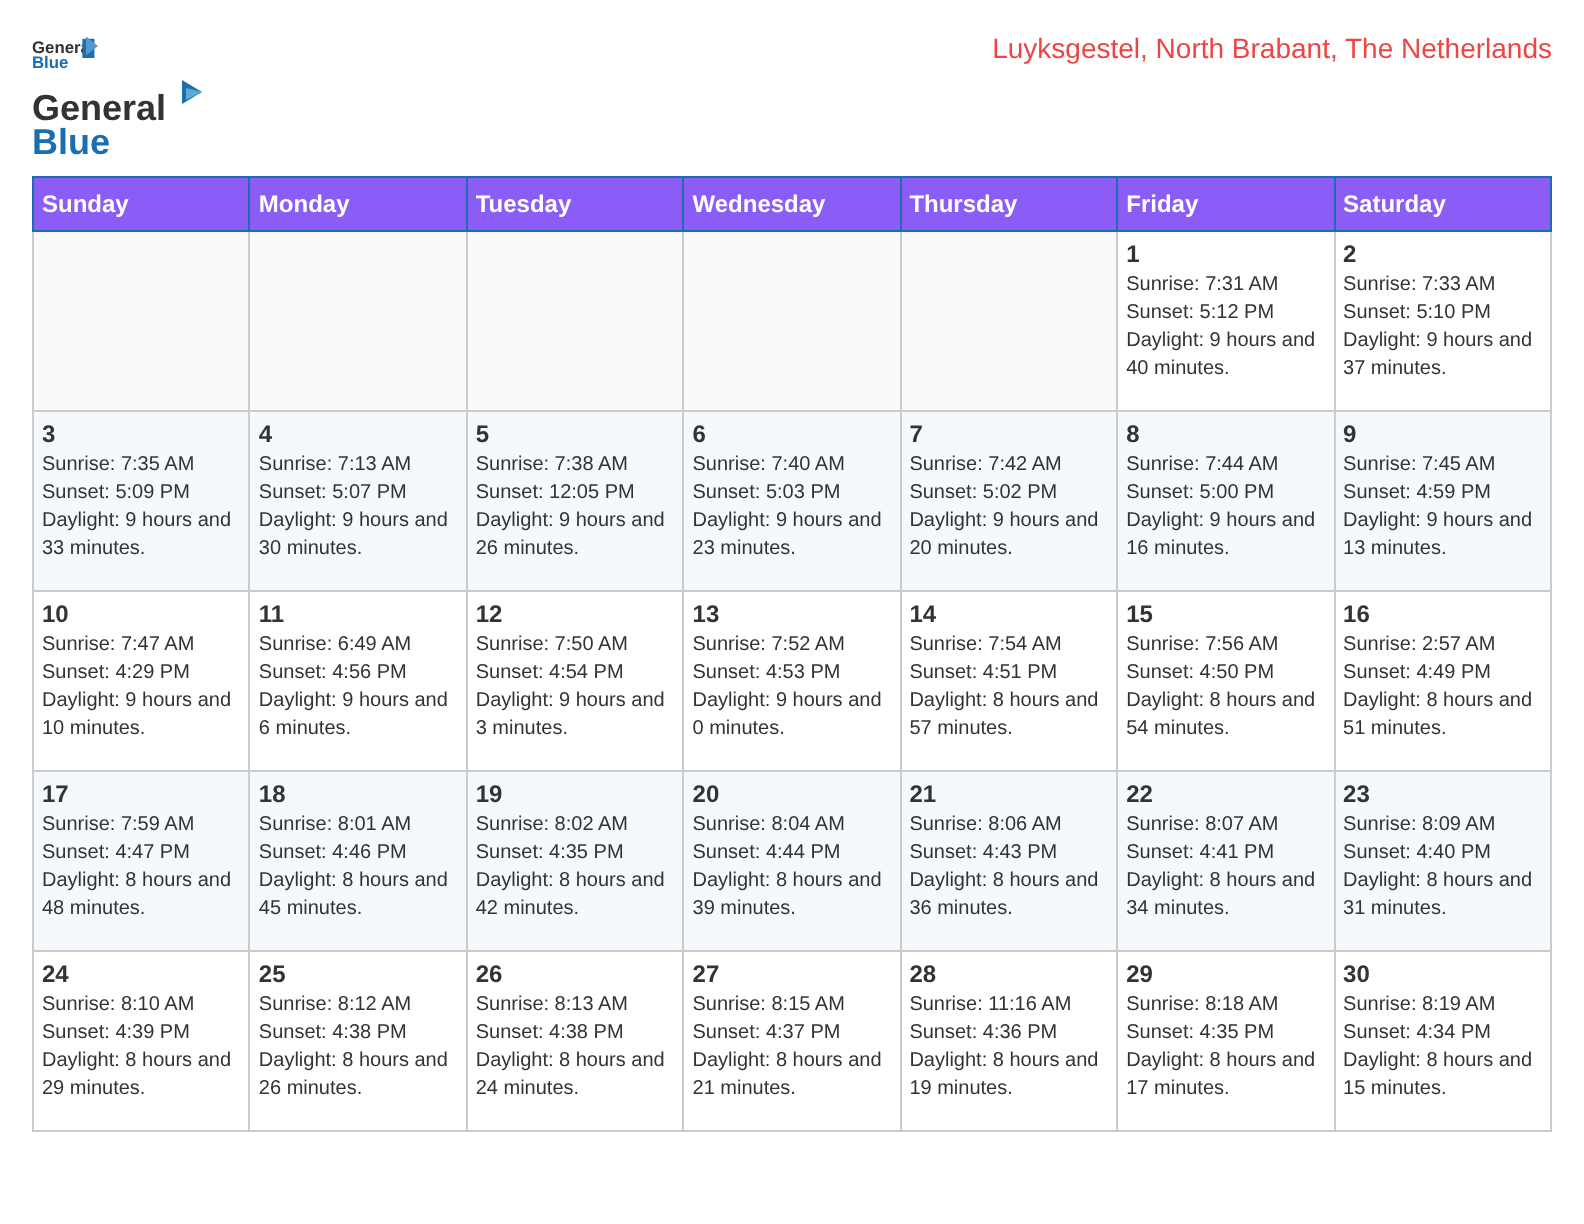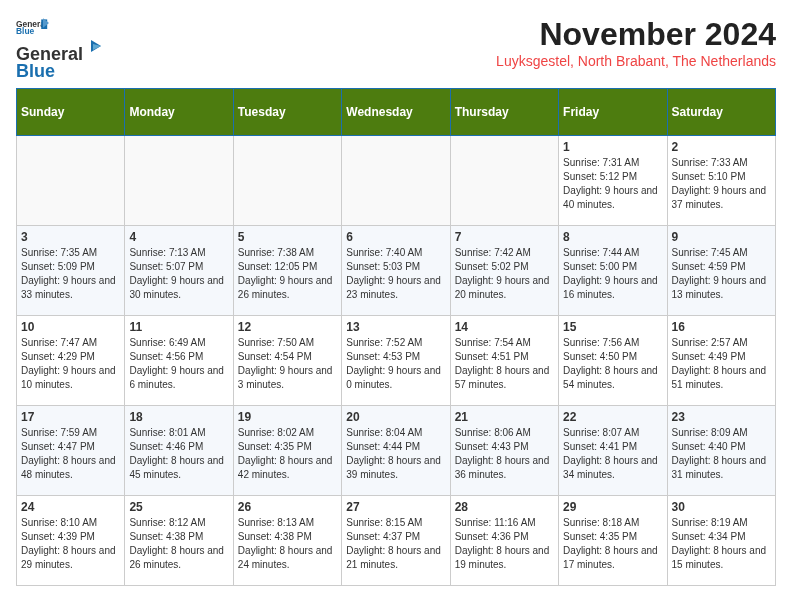--- a/index.html
+++ b/index.html
@@ -37,25 +37,25 @@
     .location {
       font-size: 14px;
       color: #ef4444;
     }
     table {
       width: 100%;
       border-collapse: collapse;
       table-layout: fixed;
     }
     th {
-      background: #4d7c0f;
+      background: #8b5cf6;
       color: #fff;
       font-size: 12px;
       font-weight: bold;
-      padding: 16px 4px;
+      padding: 6px 4px;
       text-align: left;
       border: 1px solid #1a6faf;
     }
     td {
       border: 1px solid #ccc;
       vertical-align: top;
       padding: 4px;
       height: 90px;
       background: #fff;
       font-size: 10px;
@@ -92,21 +92,20 @@
     <div style="display:flex; align-items:baseline; gap:0;">
       <span style="font-size:18px; font-weight:bold; color:#333;">General</span>
       <svg width="22" height="22" viewBox="0 0 22 22">
         <polygon points="8,2 18,8 8,14" fill="#1a6faf"></polygon>
         <polygon points="10,6 18,8 10,12" fill="#5fa8d3"></polygon>
       </svg>
     </div>
     <span style="font-size:18px; font-weight:bold; color:#1a6faf; margin-top:-4px;">Blue</span>
   </div>
   <div class="title-area">
-    <div class="month-title">November 2024</div>
     <div class="location">Luyksgestel, North Brabant, The Netherlands</div>
   </div>
 </div>
 
 <table>
   <thead>
     <tr>
     <th>Sunday</th>
         <th>Monday</th>
         <th>Tuesday</th>

